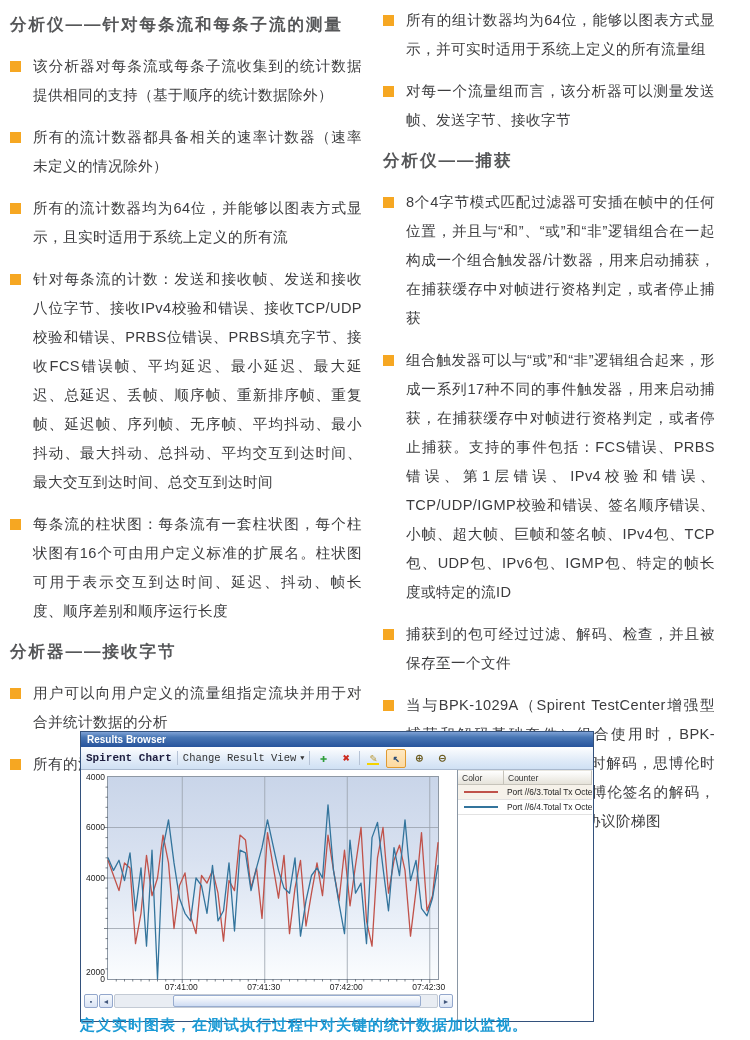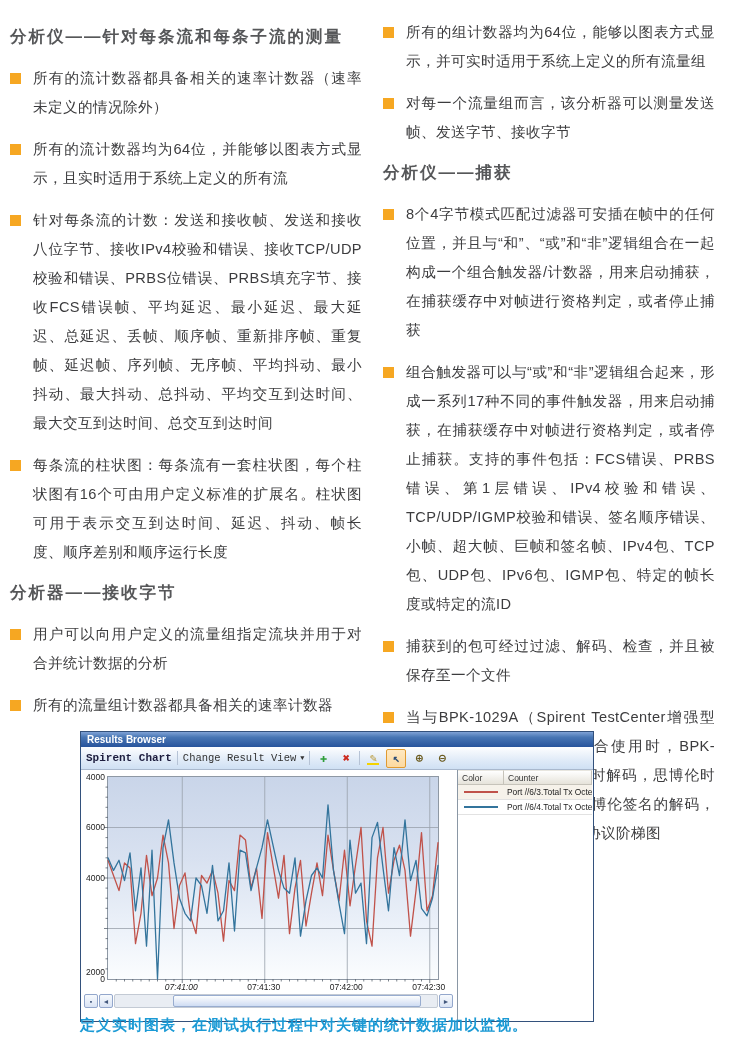--- a/index.html
+++ b/index.html
@@ -2,21 +2,21 @@
 <html><head>
 <meta charset="utf-8">
 <style>
   html,body{margin:0;padding:0;}
   body{
     width:750px;height:1040px;position:relative;background:#ffffff;
     font-family:"Liberation Sans","DejaVu Sans",sans-serif;
     overflow:hidden;
   }
   
-  .col{position:absolute;top:18px;}
+  .col{position:absolute;top:6px;}
   #col-left{left:10px;width:352px;}
   #col-right{left:383px;width:332px;}
   .sec-heading{
     font-size:16.5px;font-weight:bold;color:#565759;letter-spacing:2px;
     margin:6px 0 16px 0;line-height:24px;
   }
   .bullet-item{display:flex;margin-bottom:13px;}
   .sq{width:11px;height:11px;background:#F6A722;margin-top:9px;margin-right:12px;flex:none;}
   .bt{
     flex:1;font-size:14.6px;line-height:29px;color:#3c3c3e;
@@ -93,20 +93,24 @@
   #caption{
     position:absolute;left:80px;top:1016px;font-size:15px;font-weight:bold;
     color:#1b9ad5;letter-spacing:1px;
   }
 </style>
 </head>
 <body>
 
 <div class="col" id="col-left">
     <div class="sec-heading">分析仪——针对每条流和每条子流的测量</div>
+    <div class="bullet-item">
+      <span class="sq" style="background: rgb(246, 167, 34);"></span>
+      <span class="bt">该分析器对每条流或每条子流收集到的统计数据提供相同的支持（基于顺序的统计数据除外）</span>
+    </div>
     <div class="bullet-item">
       <span class="sq" style="background: rgb(246, 167, 34);"></span>
       <span class="bt">所有的流计数器都具备相关的速率计数器（速率未定义的情况除外）</span>
     </div>
     <div class="bullet-item">
       <span class="sq" style="background: rgb(246, 167, 34);"></span>
       <span class="bt">所有的流计数器均为64位，并能够以图表方式显示，且实时适用于系统上定义的所有流</span>
     </div>
     <div class="bullet-item">
       <span class="sq" style="background: rgb(246, 167, 34);"></span>
@@ -248,21 +252,21 @@
             <polyline points="0.0,83.3 5.5,98.5 11.0,113.6 16.5,85.9 22.0,90.9 27.5,166.7 33.0,136.3 38.5,78.3 44.0,118.7 49.5,101.0 55.0,58.1 60.5,85.9 66.0,151.5 71.5,108.6 77.0,95.9 82.5,138.9 88.0,156.6 93.5,98.5 99.0,106.1 104.5,93.4 110.0,116.2 115.5,164.1 121.0,103.5 126.5,113.6 132.0,58.1 137.5,63.1 143.0,111.1 148.5,90.9 154.0,141.4 159.5,55.6 165.0,88.4 170.5,121.2 176.0,78.3 181.5,156.6 187.0,111.1 192.5,83.3 198.0,149.0 203.5,116.2 209.0,85.9 214.5,118.7 220.0,58.1 225.5,93.4 231.0,123.7 236.5,73.2 242.0,128.8 247.5,88.4 253.0,50.5 258.5,143.9 264.0,169.2 269.5,80.8 275.0,50.5 280.5,116.2 286.0,83.3 291.5,68.2 297.0,93.4 302.5,159.1 308.0,113.6 313.5,55.6 319.0,133.8 324.5,118.7 330.0,65.6" fill="none" stroke="#c0524a" stroke-width="1.3" stroke-linejoin="round" stroke-linecap="round"></polyline>
             <polyline points="0.0,80.8 5.5,93.4 11.0,83.3 16.5,103.5 22.0,75.8 27.5,133.8 33.0,90.9 38.5,169.2 44.0,73.2 49.5,202.0 55.0,70.7 60.5,42.9 66.0,85.9 71.5,121.2 77.0,136.3 82.5,143.9 88.0,101.0 93.5,108.6 99.0,136.3 104.5,88.4 110.0,143.9 115.5,133.8 121.0,85.9 126.5,154.0 132.0,73.2 137.5,75.8 143.0,113.6 148.5,90.9 154.0,70.7 159.5,42.9 165.0,68.2 170.5,93.4 176.0,111.1 181.5,116.2 187.0,80.8 192.5,159.1 198.0,123.7 203.5,98.5 209.0,90.9 214.5,101.0 220.0,27.8 225.5,93.4 231.0,126.3 236.5,156.6 242.0,63.1 247.5,116.2 253.0,106.1 258.5,166.7 264.0,60.6 269.5,45.4 275.0,90.9 280.5,133.8 286.0,70.7 291.5,98.5 297.0,42.9 302.5,103.5 308.0,83.3 313.5,131.3 319.0,138.9 324.5,121.2 330.0,88.4" fill="none" stroke="#33749c" stroke-width="1.3" stroke-linejoin="round" stroke-linecap="round"></polyline>
           </svg>
         </div>
       <div id="axis-labels">
           <div class="ylab" style="top: 203.5px;">0</div>
           <div class="ylab" style="top: 153px; margin-top: 44px;">2000</div>
           <div class="ylab" style="top: 102.5px;">4000</div>
           <div class="ylab" style="top: 52px;">6000</div>
           <div class="ylab" style="top: 1.5px;">4000</div>
-          <div class="xlab" style="left: 75.25px; font-style: italic;">07:41:00</div>
+          <div class="xlab" style="left: 75.25px;">07:41:00</div>
           <div class="xlab" style="left: 157.75px;">07:41:30</div>
           <div class="xlab" style="left: 240.25px;">07:42:00</div>
           <div class="xlab" style="left: 322.75px;">07:42:30</div>
         </div>
       <div id="hscroll">
         <span class="sb-btn">▪</span>
         <span class="sb-btn">◄</span>
         <span id="sb-track">
           <span id="sb-thumb"></span>
         </span>

